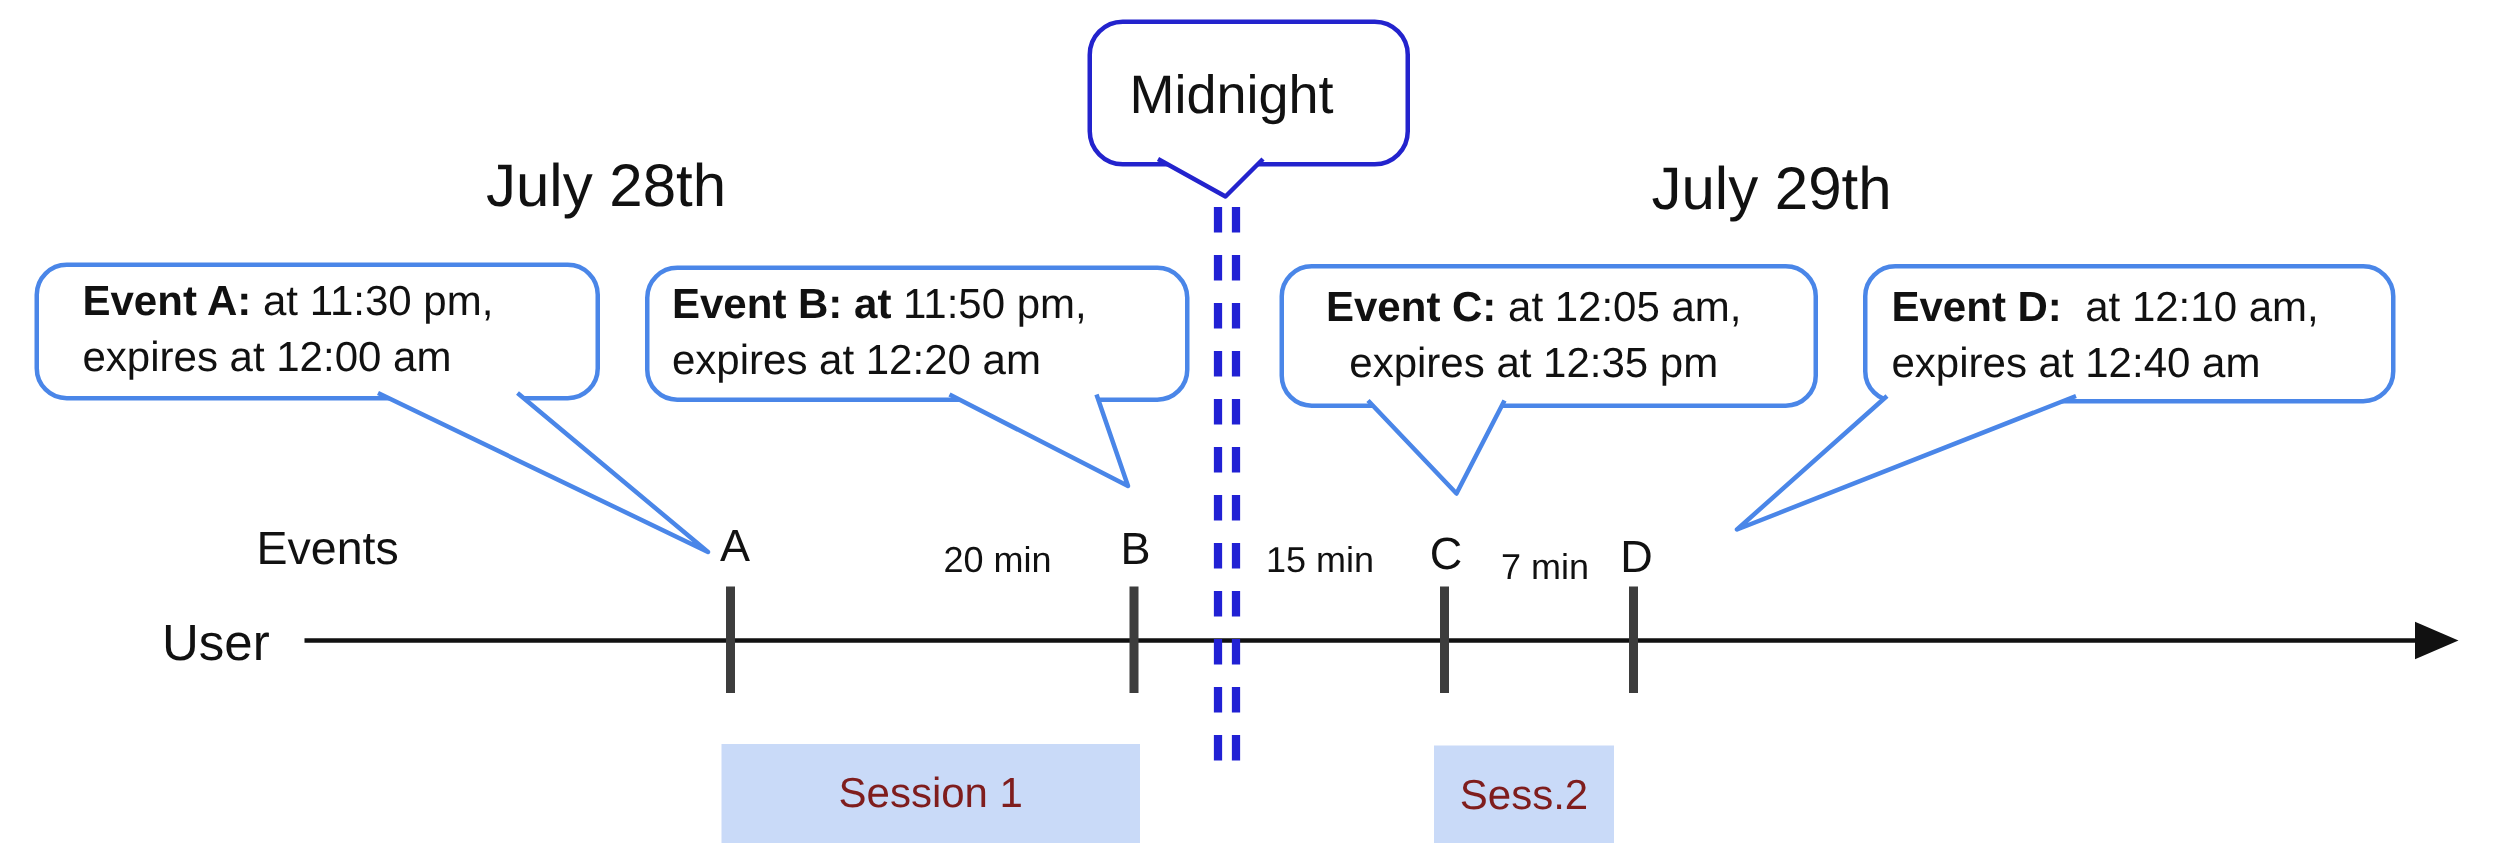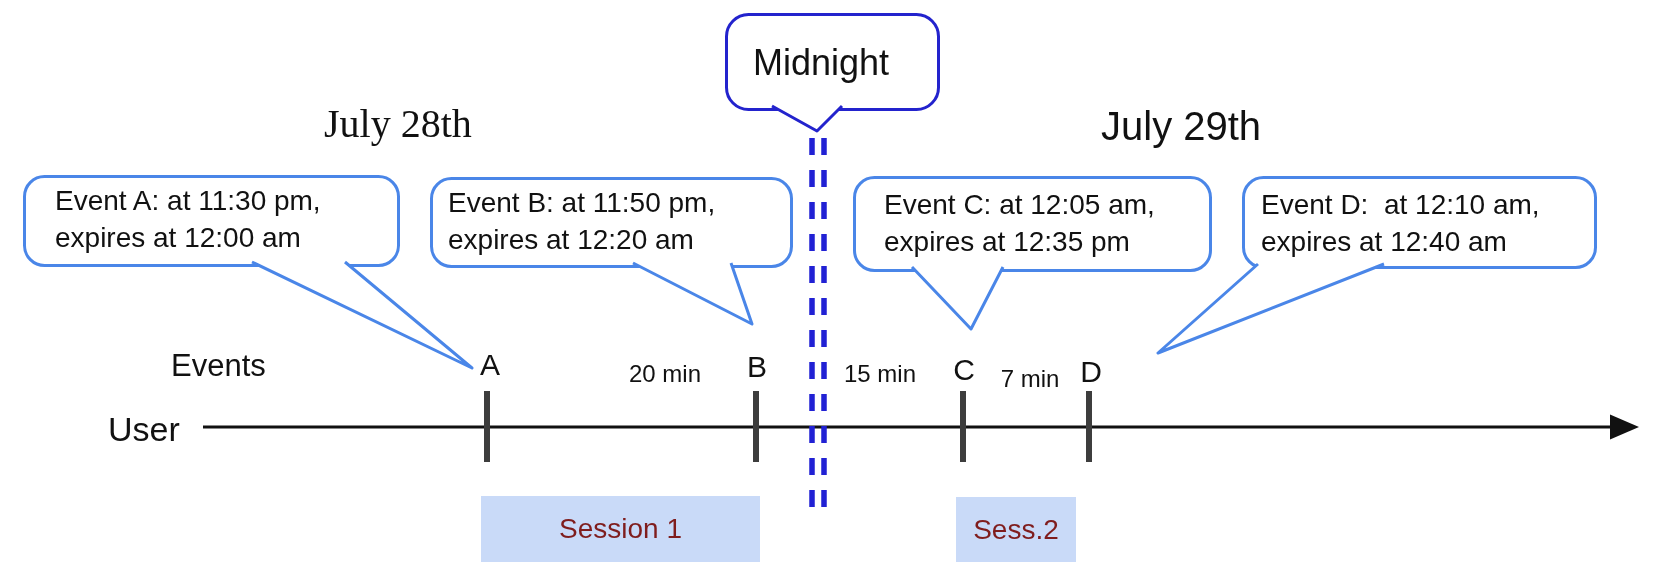--- a/index.html
+++ b/index.html
@@ -3,21 +3,21 @@
 <meta charset="utf-8">
 <style>
   html,body{margin:0;padding:0;background:#fff;}
   #canvas{position:relative;width:1668px;height:578px;background:#fff;overflow:hidden;
           font-family:"Liberation Sans","DejaVu Sans",sans-serif;color:#111;}
   #shapes{position:absolute;left:0;top:0;}
   .abs{position:absolute;white-space:nowrap;}
   .date-label{font-size:40px;line-height:1;}
   .midnight-label{font-size:36px;line-height:1;}
   .bubble-text{font-size:28px;line-height:37px;}
-  .bubble-text .b{font-weight:400;}
+  .bubble-text .b{font-weight:700;}
   .row-label{font-size:31px;line-height:1;}
   .axis-label{font-size:34px;line-height:1;}
   .tick-label{font-size:30px;line-height:1;transform:translateX(-50%);}
   .interval-label{font-size:24px;line-height:1;transform:translateX(-50%);}
   .session-box{position:absolute;background:#c9daf8;display:flex;align-items:center;justify-content:center;
                font-size:28px;color:#7f1d1d;}
 </style>
 </head>
 <body>
 
@@ -45,34 +45,34 @@
     <rect x="431.5" y="178.5" width="360" height="88" rx="20" fill="#ffffff" stroke-width="3" stroke="#4a86e8"></rect>
     <path d="M633,263 L752,324 L731,263" fill="#ffffff" stroke-width="3" stroke-linejoin="round" stroke="#4a86e8"></path>
 
     <rect x="854.5" y="177.5" width="356" height="93" rx="20" fill="#ffffff" stroke-width="3" stroke="#4a86e8"></rect>
     <path d="M912,267 L971,329 L1003,267" fill="#ffffff" stroke-width="3" stroke-linejoin="round" stroke="#4a86e8"></path>
 
     <rect x="1243.5" y="177.5" width="352" height="90" rx="20" fill="#ffffff" stroke-width="3" stroke="#4a86e8"></rect>
     <path d="M1258,264 L1158,353 L1384,264" fill="#ffffff" stroke-width="3" stroke-linejoin="round" stroke="#4a86e8"></path>
   </svg>
 
-  <div class="abs date-label" style="left:324px;top:104px;font-family:Liberation Serif, serif;">July 28th</div>
+  <div class="abs date-label" style="left:324px;top:104px;">July 28th</div>
   <div class="abs date-label" style="left:1101px;top:106px;">July 29th</div>
 
   <div class="abs midnight-label" style="left:753px;top:45px;">Midnight</div>
 
   <div class="abs bubble-text" style="left:55px;top:182px;">
     <div><span class="b">Event A:</span><span> at 11:30 pm,</span></div>
     <div>expires at 12:00 am</div>
   </div>
   <div class="abs bubble-text" style="left:448px;top:184px;">
     <div><span class="b">Event B: at</span><span> 11:50 pm,</span></div>
     <div>expires at 12:20 am</div>
   </div>
-  <div class="abs bubble-text" style="left:884px;top:186px;">
+  <div class="abs bubble-text" style="left:884px;top:186px;text-align:center;">
     <div><span class="b">Event C:</span><span> at 12:05 am,</span></div>
     <div>expires at 12:35 pm</div>
   </div>
   <div class="abs bubble-text" style="left:1261px;top:186px;">
     <div><span class="b">Event D:</span><span>&nbsp; at 12:10 am,</span></div>
     <div>expires at 12:40 am</div>
   </div>
 
   <div class="abs row-label" style="left:171px;top:350px;">Events</div>
   <div class="abs axis-label" style="left:108px;top:412px;">User</div>

